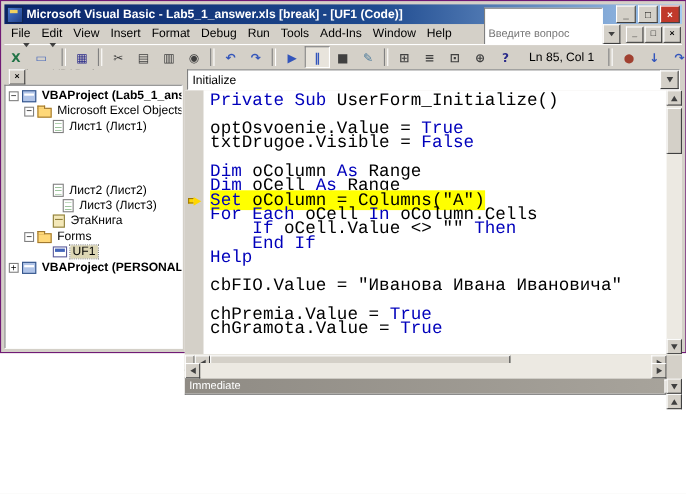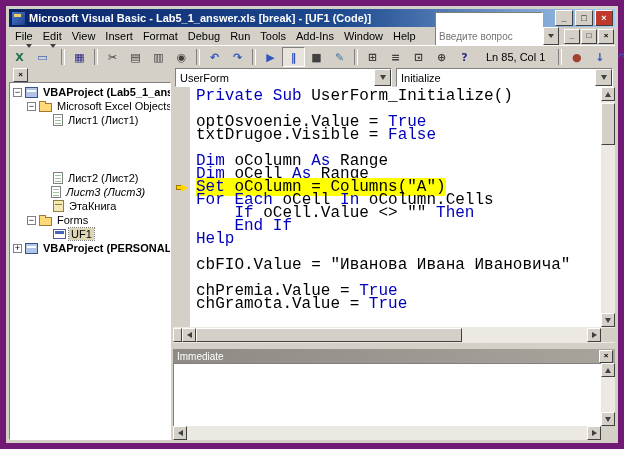--- a/index.html
+++ b/index.html
@@ -1,18 +1,18 @@
 <!DOCTYPE html>
 <html style="--tb1: #0a246a; --tb2: #a6caf0; --kw: #0000bb; --hl: #ffff00;"><head>
 <meta charset="utf-8">
 <style>
   html,body{margin:0;padding:0;width:624px;height:449px;overflow:hidden;
     font-family:"Liberation Sans","DejaVu Sans",sans-serif;}
-  .window{position:relative;width:624px;height:449px;background:#d4d0c8;
-    box-sizing:border-box;border:6px solid #701a75;}
+  .window{position:relative;width:624px;height:321px;background:#d4d0c8;
+    box-sizing:border-box;border:1px solid #701a75;}
   
   .titlebar{position:absolute;left:3px;top:3px;right:3px;height:18px;
     background:linear-gradient(90deg,var(--tb1,#0a246a) 0%,#1e4a8f 55%,var(--tb2,#a6caf0) 100%);
     display:flex;align-items:center;padding:0 2px;gap:3px;}
   .app-icon{width:13px;height:13px;flex:none;background:linear-gradient(135deg,#4a7ad0,#20408a);
     border:1px solid #102450;position:relative;}
   .app-icon::after{content:"";position:absolute;left:2px;top:2px;width:7px;height:3px;background:#f0d060;}
   .title-text{color:#fff;font-size:11px;font-weight:bold;white-space:nowrap;overflow:hidden;flex:1;}
   .cap-btns{display:flex;gap:2px;flex:none;}
   .cap-btn{width:16px;height:14px;background:#d4d0c8;border:1px solid;
@@ -288,21 +288,21 @@
         <div class="tree-row" style="padding-left: 31px;">
           <span class="expander hidden"></span>
           <span class="tico ico-sheet"></span>
           <span class="tlabel">Лист1 (Лист1)</span>
         </div>
         <div class="tree-row" style="padding-left: 31px; margin-top: 44px;">
           <span class="expander hidden"></span>
           <span class="tico ico-sheet"></span>
           <span class="tlabel">Лист2 (Лист2)</span>
         </div>
-        <div class="tree-row" style="padding-left: 29px; font-style: italic;">
+        <div class="tree-row" style="padding-left: 40px;">
           <span class="expander hidden"></span>
           <span class="tico ico-sheet"></span>
           <span class="tlabel">Лист3 (Лист3)</span>
         </div>
         <div class="tree-row" style="padding-left: 31px;">
           <span class="expander hidden"></span>
           <span class="tico ico-workbook"></span>
           <span class="tlabel">ЭтаКнига</span>
         </div>
         <div class="tree-row" style="padding-left: 17px;">
@@ -318,26 +318,20 @@
         <div class="tree-row" style="padding-left: 3px;">
           <span class="expander">+</span>
           <span class="tico ico-project"></span>
           <span class="tlabel bold">VBAProject (PERSONAL.XLS)</span>
         </div>
       </div>
   </div>
 
   <div class="code-region">
     <div class="combo-row">
-      <div class="combo">
-        <span class="combo-text">UserForm</span>
-        <span class="combo-btn">
-            <span class="tri-down"></span>
-          </span>
-      </div>
       <div class="combo">
         <span class="combo-text">Initialize</span>
         <span class="combo-btn">
             <span class="tri-down"></span>
           </span>
       </div>
     </div>
     <div class="code-body">
       <div class="code-margin">
         <span class="exec-arrow" id="exec-arrow" style="top: 96px;">

